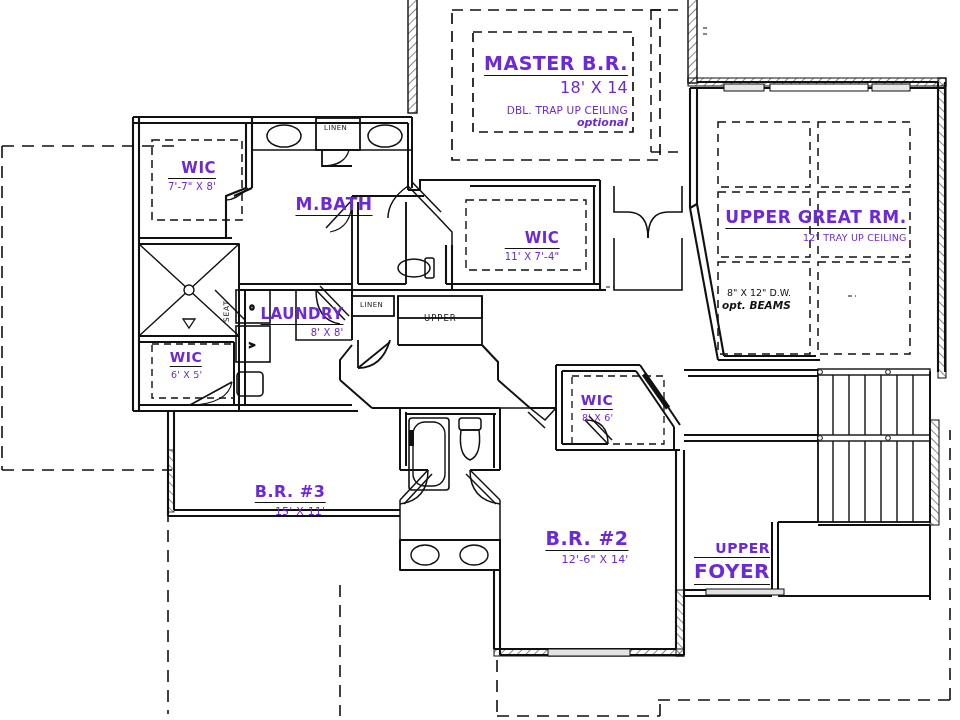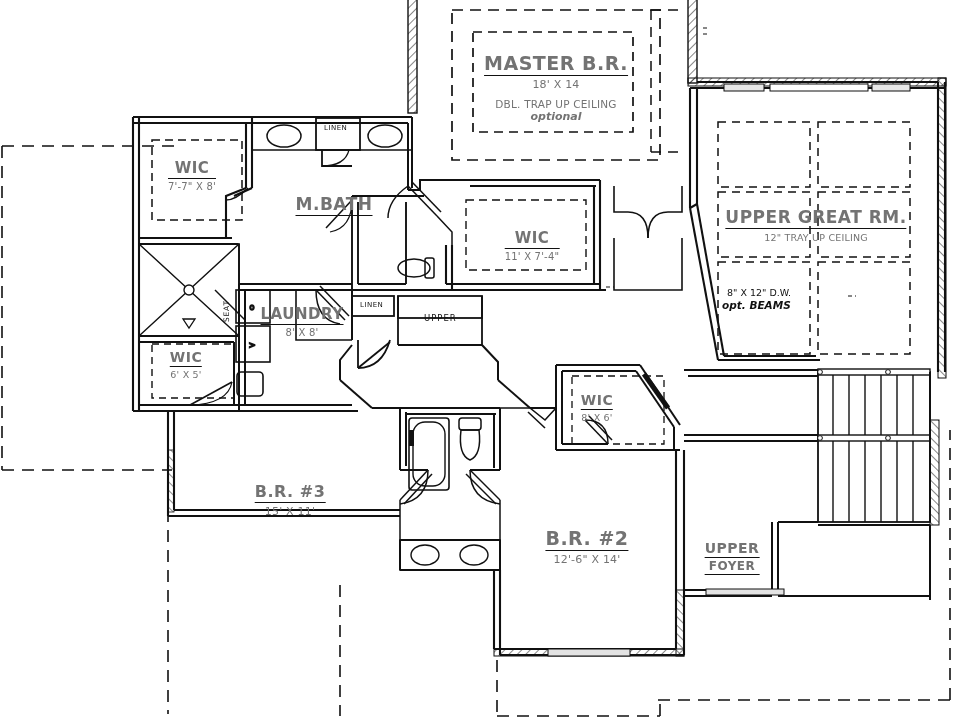--- a/index.html
+++ b/index.html
@@ -22,22 +22,22 @@
   }
   #plan-svg {
     position: absolute;
     top: 0;
     left: 0;
     width: 960px;
     height: 720px;
   }
   .rm-label {
     position: absolute;
-    text-align: center;
-    color: #737373;
+    text-align: right;
+    color: #6d28d9;
     font-family: "DejaVu Sans", sans-serif;
     white-space: nowrap;
     pointer-events: none;
   }
   .rm-name {
     display: block;
     font-weight: 600;
     letter-spacing: 0.5px;
     border-bottom: 1.4px solid #111;
     padding-bottom: 1px;
@@ -452,21 +452,21 @@
       <path d="M 703 28 L 707 28"></path>
       <path d="M 703 34 L 707 34"></path>
       <path d="M 848 296 L 856 296" stroke-dasharray="4 3"></path>
       <path d="M 606 287 L 614 287" stroke-dasharray="4 3"></path>
     </g>
 
   </svg>
 
   <div class="rm-label" style="left:556px; top:52px; transform:translate(-50%,0);">
     <span class="rm-name" style="font-size:19px;">MASTER B.R.</span>
-    <span class="rm-dim" style="font-size:11px;">18' X 14</span>
+    <span class="rm-dim" style="font-size:16px;">18' X 14</span>
     <span class="rm-note" style="font-size:10.5px; margin-top:7px;">DBL. TRAP UP CEILING</span>
     <span class="rm-note-ital" style="font-size:11px;">optional</span>
   </div>
 
   <div class="rm-label" style="left:816px; top:207px; transform:translate(-50%,0);">
     <span class="rm-name" style="font-size:17px;">UPPER GREAT RM.</span>
     <span class="rm-note" style="font-size:9.5px; margin-top:3px;">12" TRAY UP CEILING</span>
   </div>
 
   <div class="rm-label" style="left:334px; top:194px; transform:translate(-50%,0);">
@@ -503,21 +503,21 @@
     <span class="rm-dim" style="font-size:11px;">15' X 11'</span>
   </div>
 
   <div class="rm-label" style="left:587px; top:527px; transform:translate(-50%,0);">
     <span class="rm-name" style="font-size:19px;">B.R. #2</span>
     <span class="rm-dim" style="font-size:11px;">12'-6" X 14'</span>
   </div>
 
   <div class="rm-label" style="left:732px; top:497px; transform:translate(-50%,0);">
     <span class="rm-name" style="font-size:14px;margin-top:43px;">UPPER</span>
-    <span class="rm-name" style="font-size:12px; margin-top:1px;">FOYER</span>
+    <span class="rm-name" style="font-size:20px; margin-top:1px;">FOYER</span>
   </div>
 
   <div class="tiny-label" style="left:727px; top:287px; font-size:9.5px;">8" X 12" D.W.</div>
   <div class="tiny-label" style="left:722px; top:299px; font-size:10.5px; font-style:italic; font-weight:700;">opt. BEAMS</div>
 
   <div class="tiny-label" style="left:324px; top:124px; font-size:7px; letter-spacing:0.5px;">LINEN</div>
   <div class="tiny-label" style="left:360px; top:301px; font-size:7px; letter-spacing:0.5px;">LINEN</div>
 
   <div class="tiny-label" style="left:424px; top:313px; font-size:8.5px; letter-spacing:1px;">UPPER</div>
 

